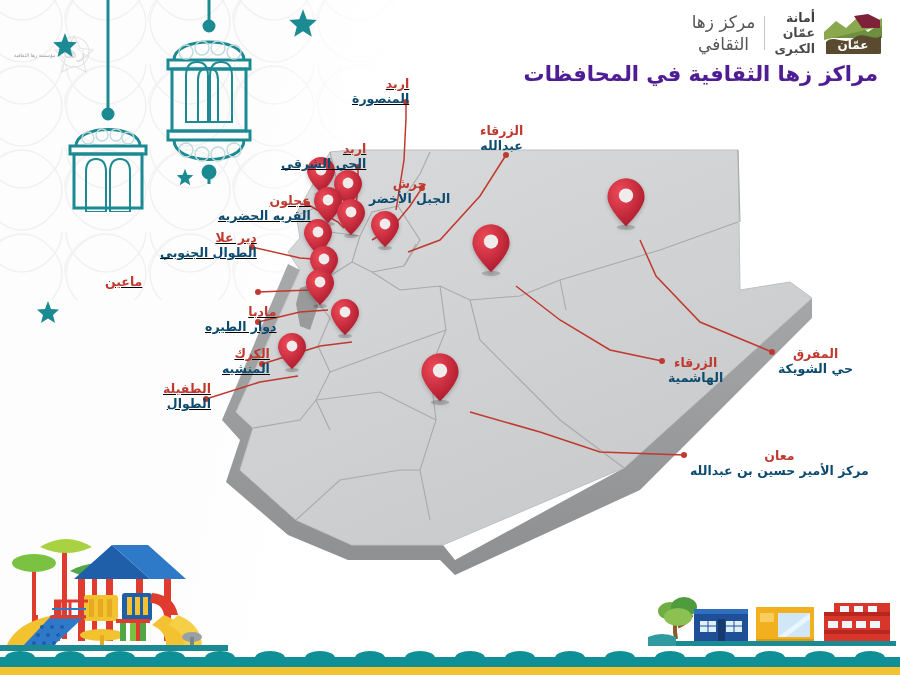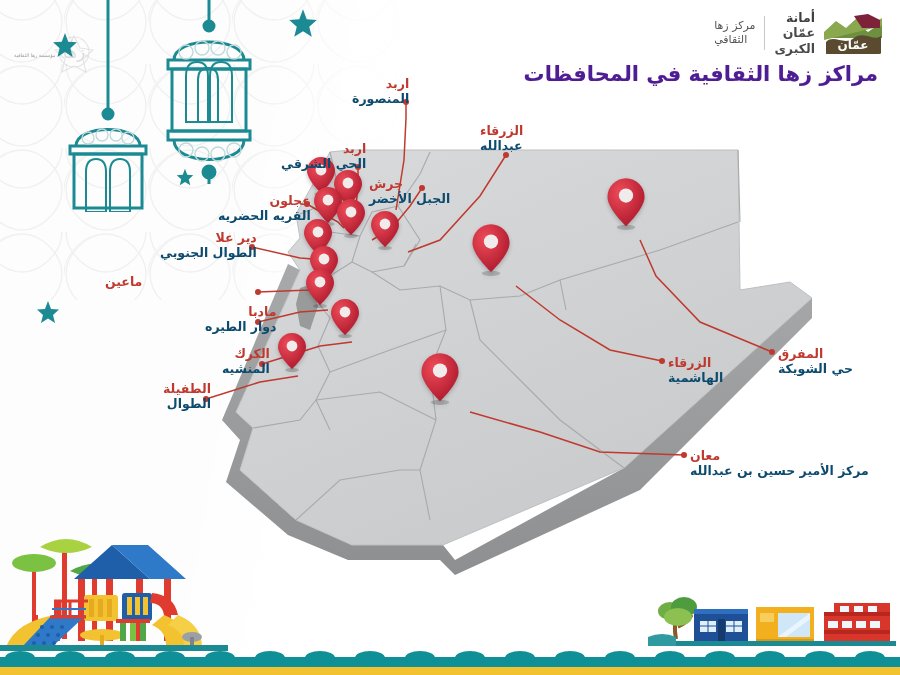--- a/index.html
+++ b/index.html
@@ -22,39 +22,39 @@
     position:absolute;right:22px;top:62px;
     font-size:21px;font-weight:bold;color:#4c1d95;
     direction:rtl;letter-spacing:0;white-space:nowrap;
     text-shadow:0 0 1px rgba(179,58,76,.25);
   }
   .brandbar{position:absolute;right:18px;top:10px;display:flex;align-items:center;gap:9px;direction:rtl;}
   .brand-mark{width:58px;height:42px;border-radius:3px;overflow:hidden;position:relative;flex:none;}
   .brand-txt{font-size:12.5px;line-height:1.22;color:#3f3f3f;font-weight:bold;text-align:right;direction:rtl;}
   .brand-txt .l2{color:#4a4a4a;}
   .brand-sep{width:1px;height:34px;background:#c9c9c9;}
-  .brand-sub{font-size:11px;line-height:1.3;color:#555;text-align:left;direction:rtl;white-space:nowrap;margin-left:37px;}
+  .brand-sub{font-size:17px;line-height:1.3;color:#555;text-align:center;direction:rtl;white-space:nowrap;margin-left:37px;}
 
   
   .watermark{position:absolute;left:14px;top:28px;width:120px;height:46px;opacity:.30;}
   .wm-txt{position:absolute;left:14px;top:52px;font-size:5px;color:#9a9a9a;letter-spacing:.4px;width:128px;line-height:1.5;}
 
   
   #mapwrap{position:absolute;left:0;top:0;width:900px;height:675px;pointer-events:none;}
 
   
   .pin{position:absolute;pointer-events:auto;}
   .pin svg{display:block;filter:drop-shadow(0 2px 2px rgba(0,0,0,.22));}
 
   
   .lbl{position:absolute;direction:rtl;text-align:right;line-height:1.22;white-space:nowrap;}
   .lbl .gov{color:#c0392f;font-size:12.5px;font-weight:bold;display:block;}
   .lbl .loc{color:#0c4a6e;font-size:12.5px;font-weight:bold;display:block;}
-  .lbl.left{text-align:right;}
-  .lbl.right{text-align:left;}
+  .lbl.left{text-align:right;text-decoration:underline;}
+  .lbl.right{text-align:center;}
 
   
   .leaders{position:absolute;left:0;top:0;width:900px;height:675px;pointer-events:none;}
 
   
   .bottom-band{position:absolute;left:0;bottom:0;width:900px;height:26px;}
   .playground{position:absolute;left:-4px;bottom:16px;width:232px;height:140px;}
   .townscape{position:absolute;right:4px;bottom:24px;width:248px;height:62px;}
 
   .star{position:absolute;}

